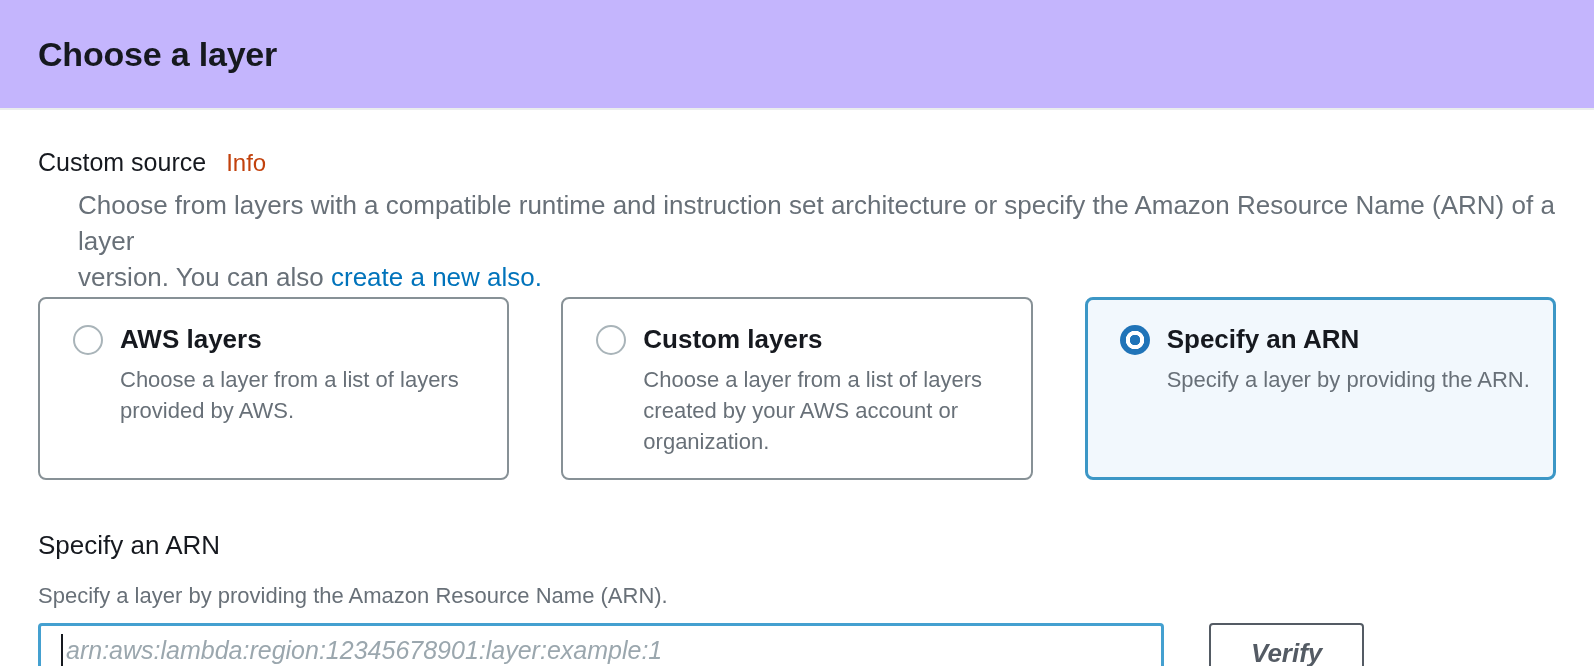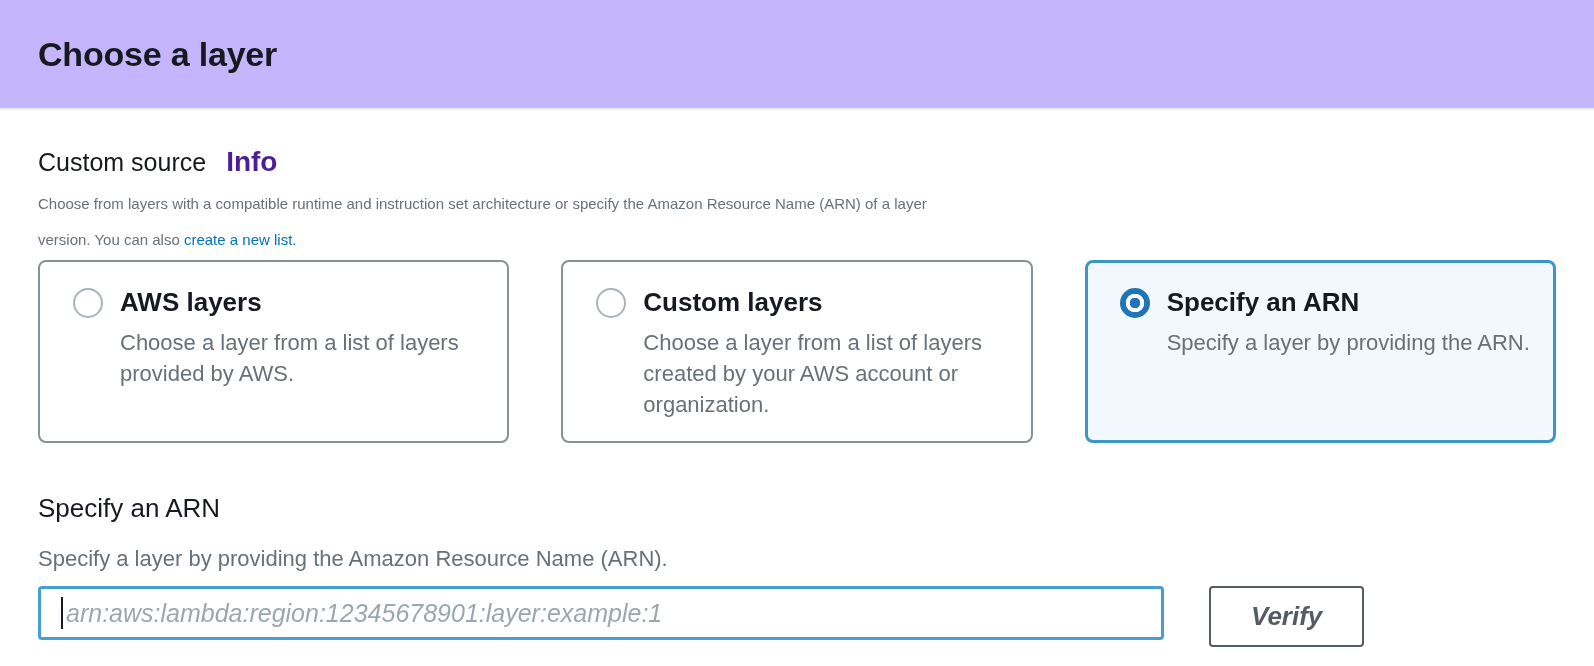--- a/index.html
+++ b/index.html
@@ -9,23 +9,23 @@
   
   .page-header { height:110px; background:#c4b5fd; border-bottom:2px solid #eaeded;
     display:flex; align-items:center; padding:0 38px; }
   .page-title { font-size:34px; font-weight:700; color:#16191f; letter-spacing:-0.2px; }
 
   
   .content { padding:34px 38px 0 38px; }
 
   .label-row { display:flex; align-items:baseline; gap:20px; line-height:36px; }
   .layer-source-label { font-size:25px; color:#16191f; }
-  .info-link { font-size:28px; font-weight:700; color:#4c1d95; cursor:pointer; }
+  .info-link { font-size:24px; font-weight:400; color:#c2410c; cursor:pointer; }
 
-  .section-desc { margin-top:6px; font-size:15px; line-height:36px; color:#687078; }
+  .section-desc { margin-top:6px; font-size:26px; line-height:36px; color:#687078;margin-left:40px; }
   .text-link { color:#0073bb; cursor:pointer; text-decoration:none; }
 
   
   .cards { margin-top:2px; display:grid; grid-template-columns:repeat(3,1fr); gap:52px; }
   .card { height:183px; background:#ffffff; border:2px solid #879196; border-radius:8px;
     padding:25px 22px 0 33px; cursor:pointer; }
   .card.selected { border:3px solid #3c97c6; background:#f2f8fd; padding:24px 21px 0 32px; }
   .card-head { display:flex; align-items:center; gap:17px; }
   .radio { width:30px; height:30px; border-radius:50%; flex:none;
     border:2px solid #a9b4b9; background:#ffffff; }
@@ -58,21 +58,21 @@
 
 <div class="content">
 
   <div class="label-row">
     <span class="layer-source-label">Custom source</span>
     <a class="info-link">Info</a>
   </div>
 
   <div class="section-desc">
     <div>Choose from layers with a compatible runtime and instruction set architecture or specify the Amazon Resource Name (ARN) of a layer</div>
-    <div><span>version. You can also </span><a class="text-link">create a new list.</a></div>
+    <div><span>version. You can also </span><a class="text-link">create a new also.</a></div>
   </div>
 
   <div class="cards">
 
     <div class="card">
       <div class="card-head">
         <div class="radio"></div>
         <div class="card-title">AWS layers</div>
       </div>
       <div class="card-desc">Choose a layer from a list of layers provided by AWS.</div>

